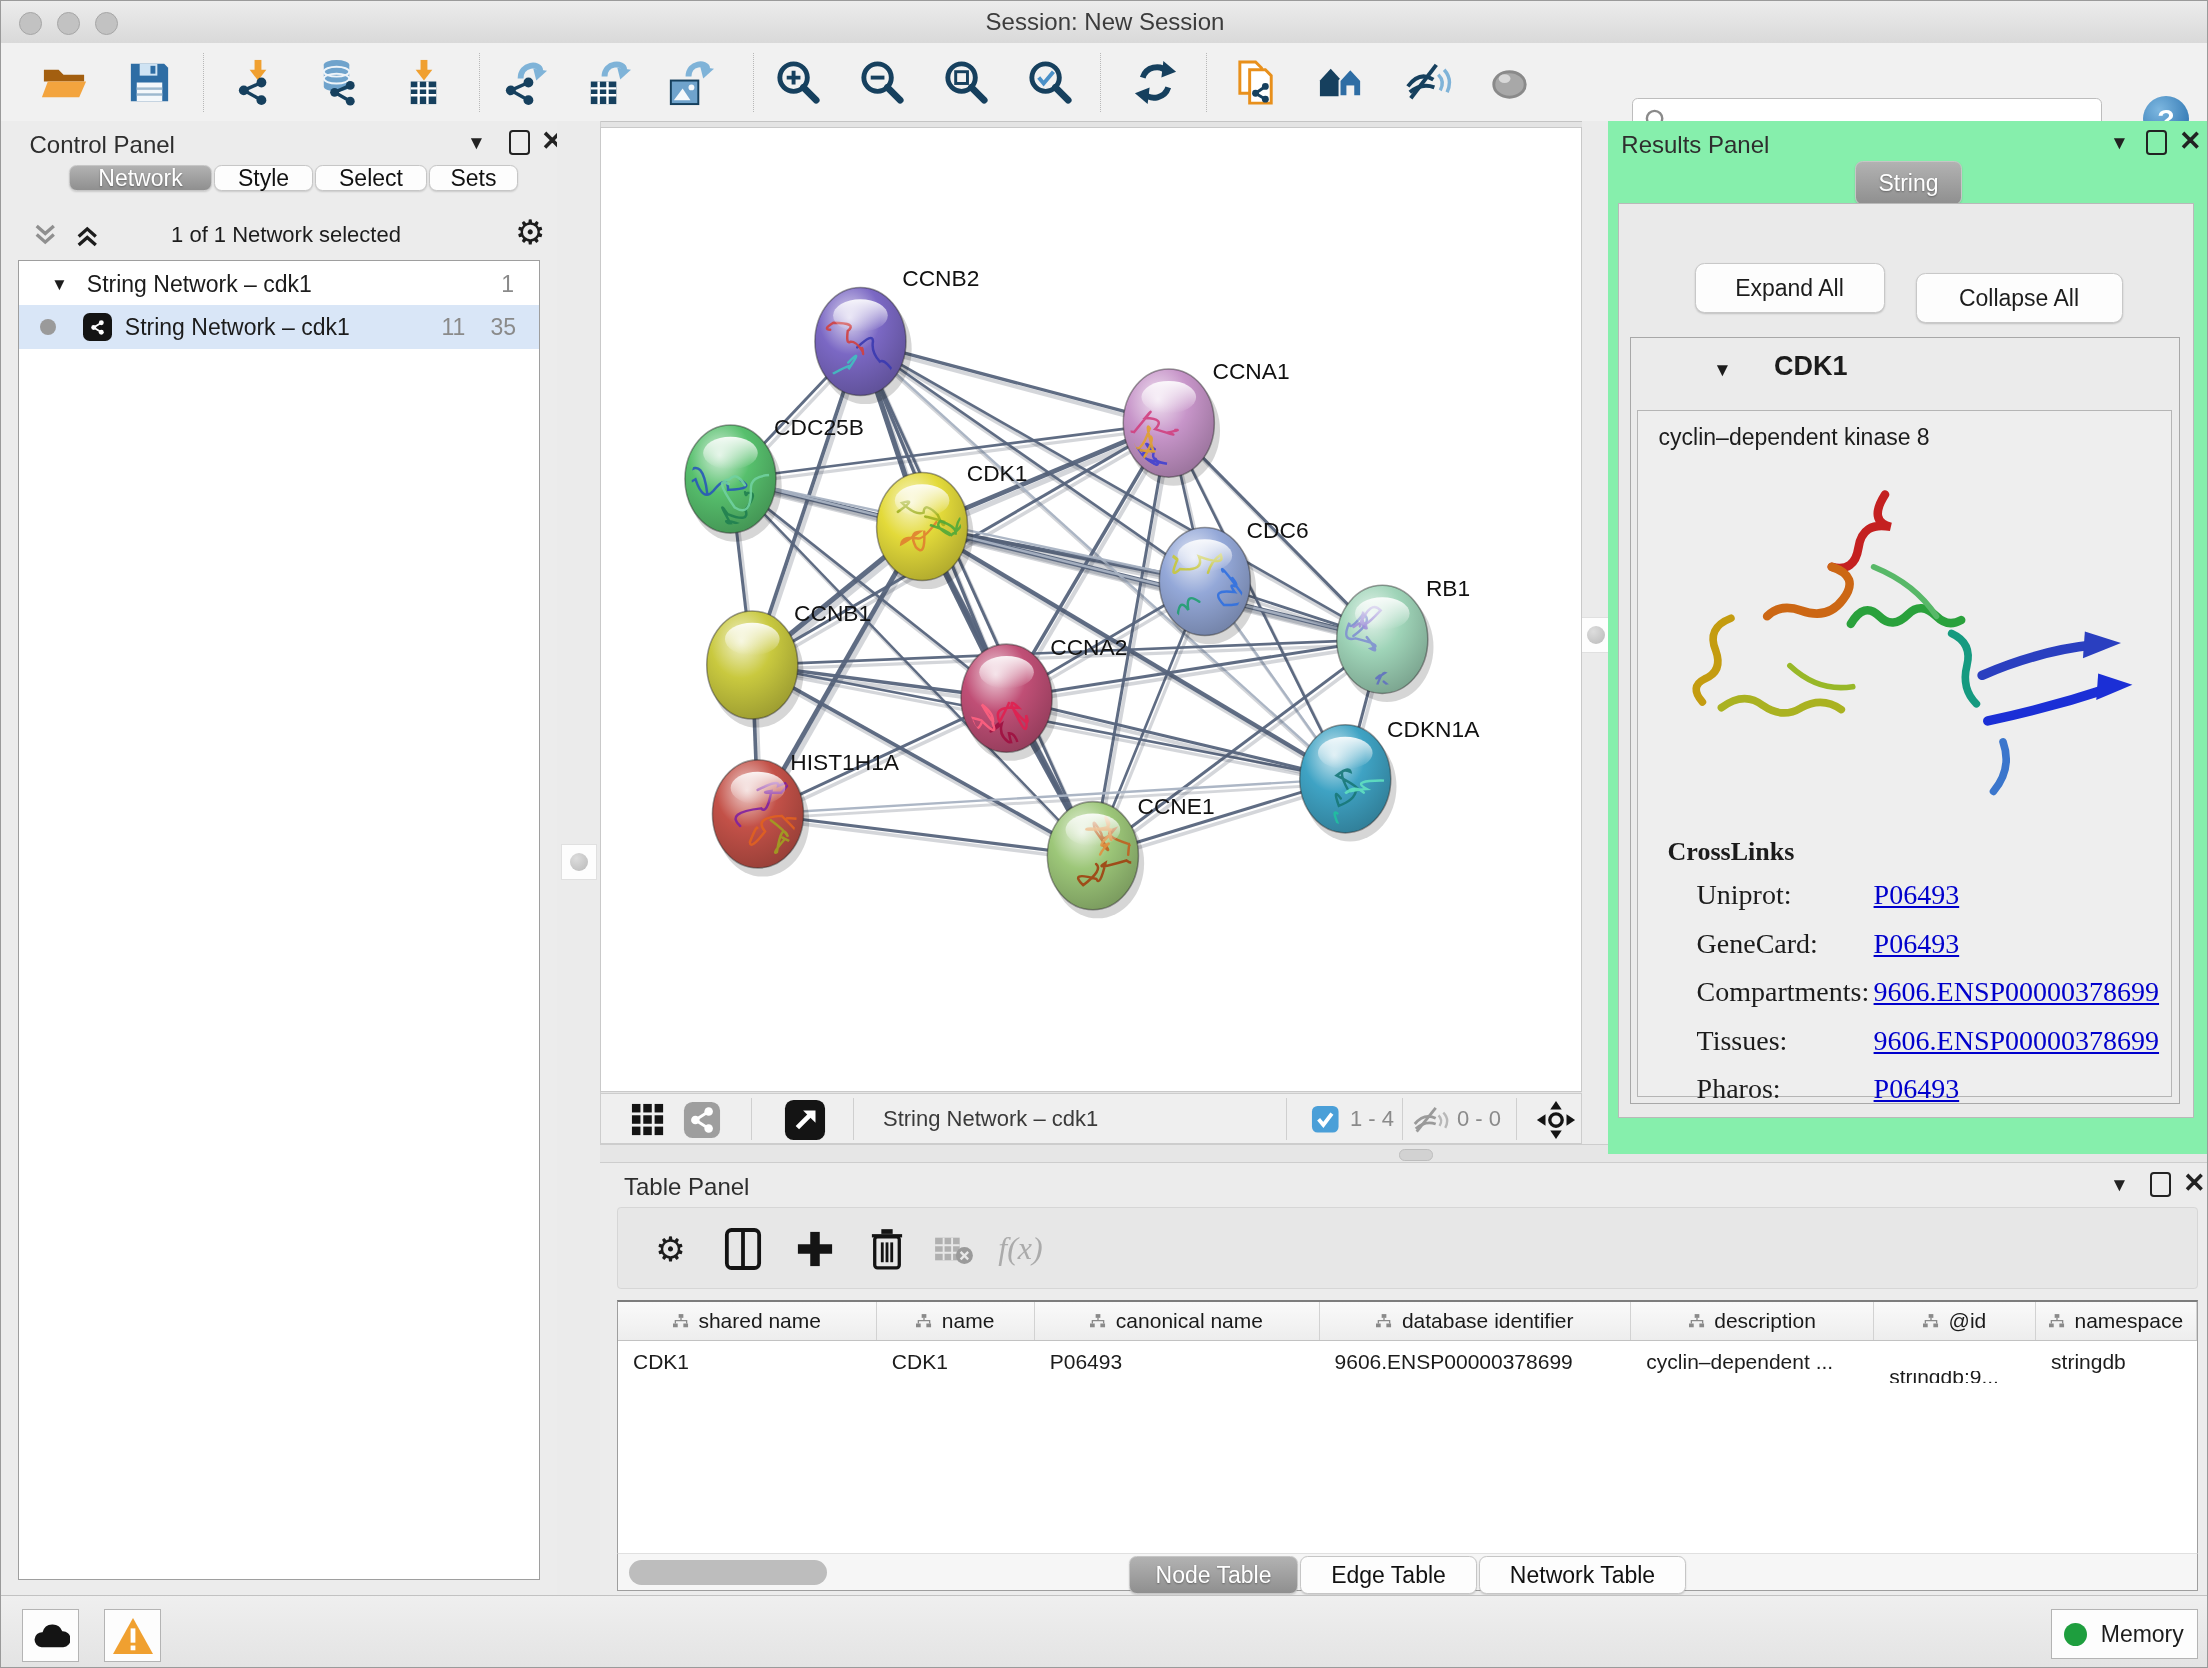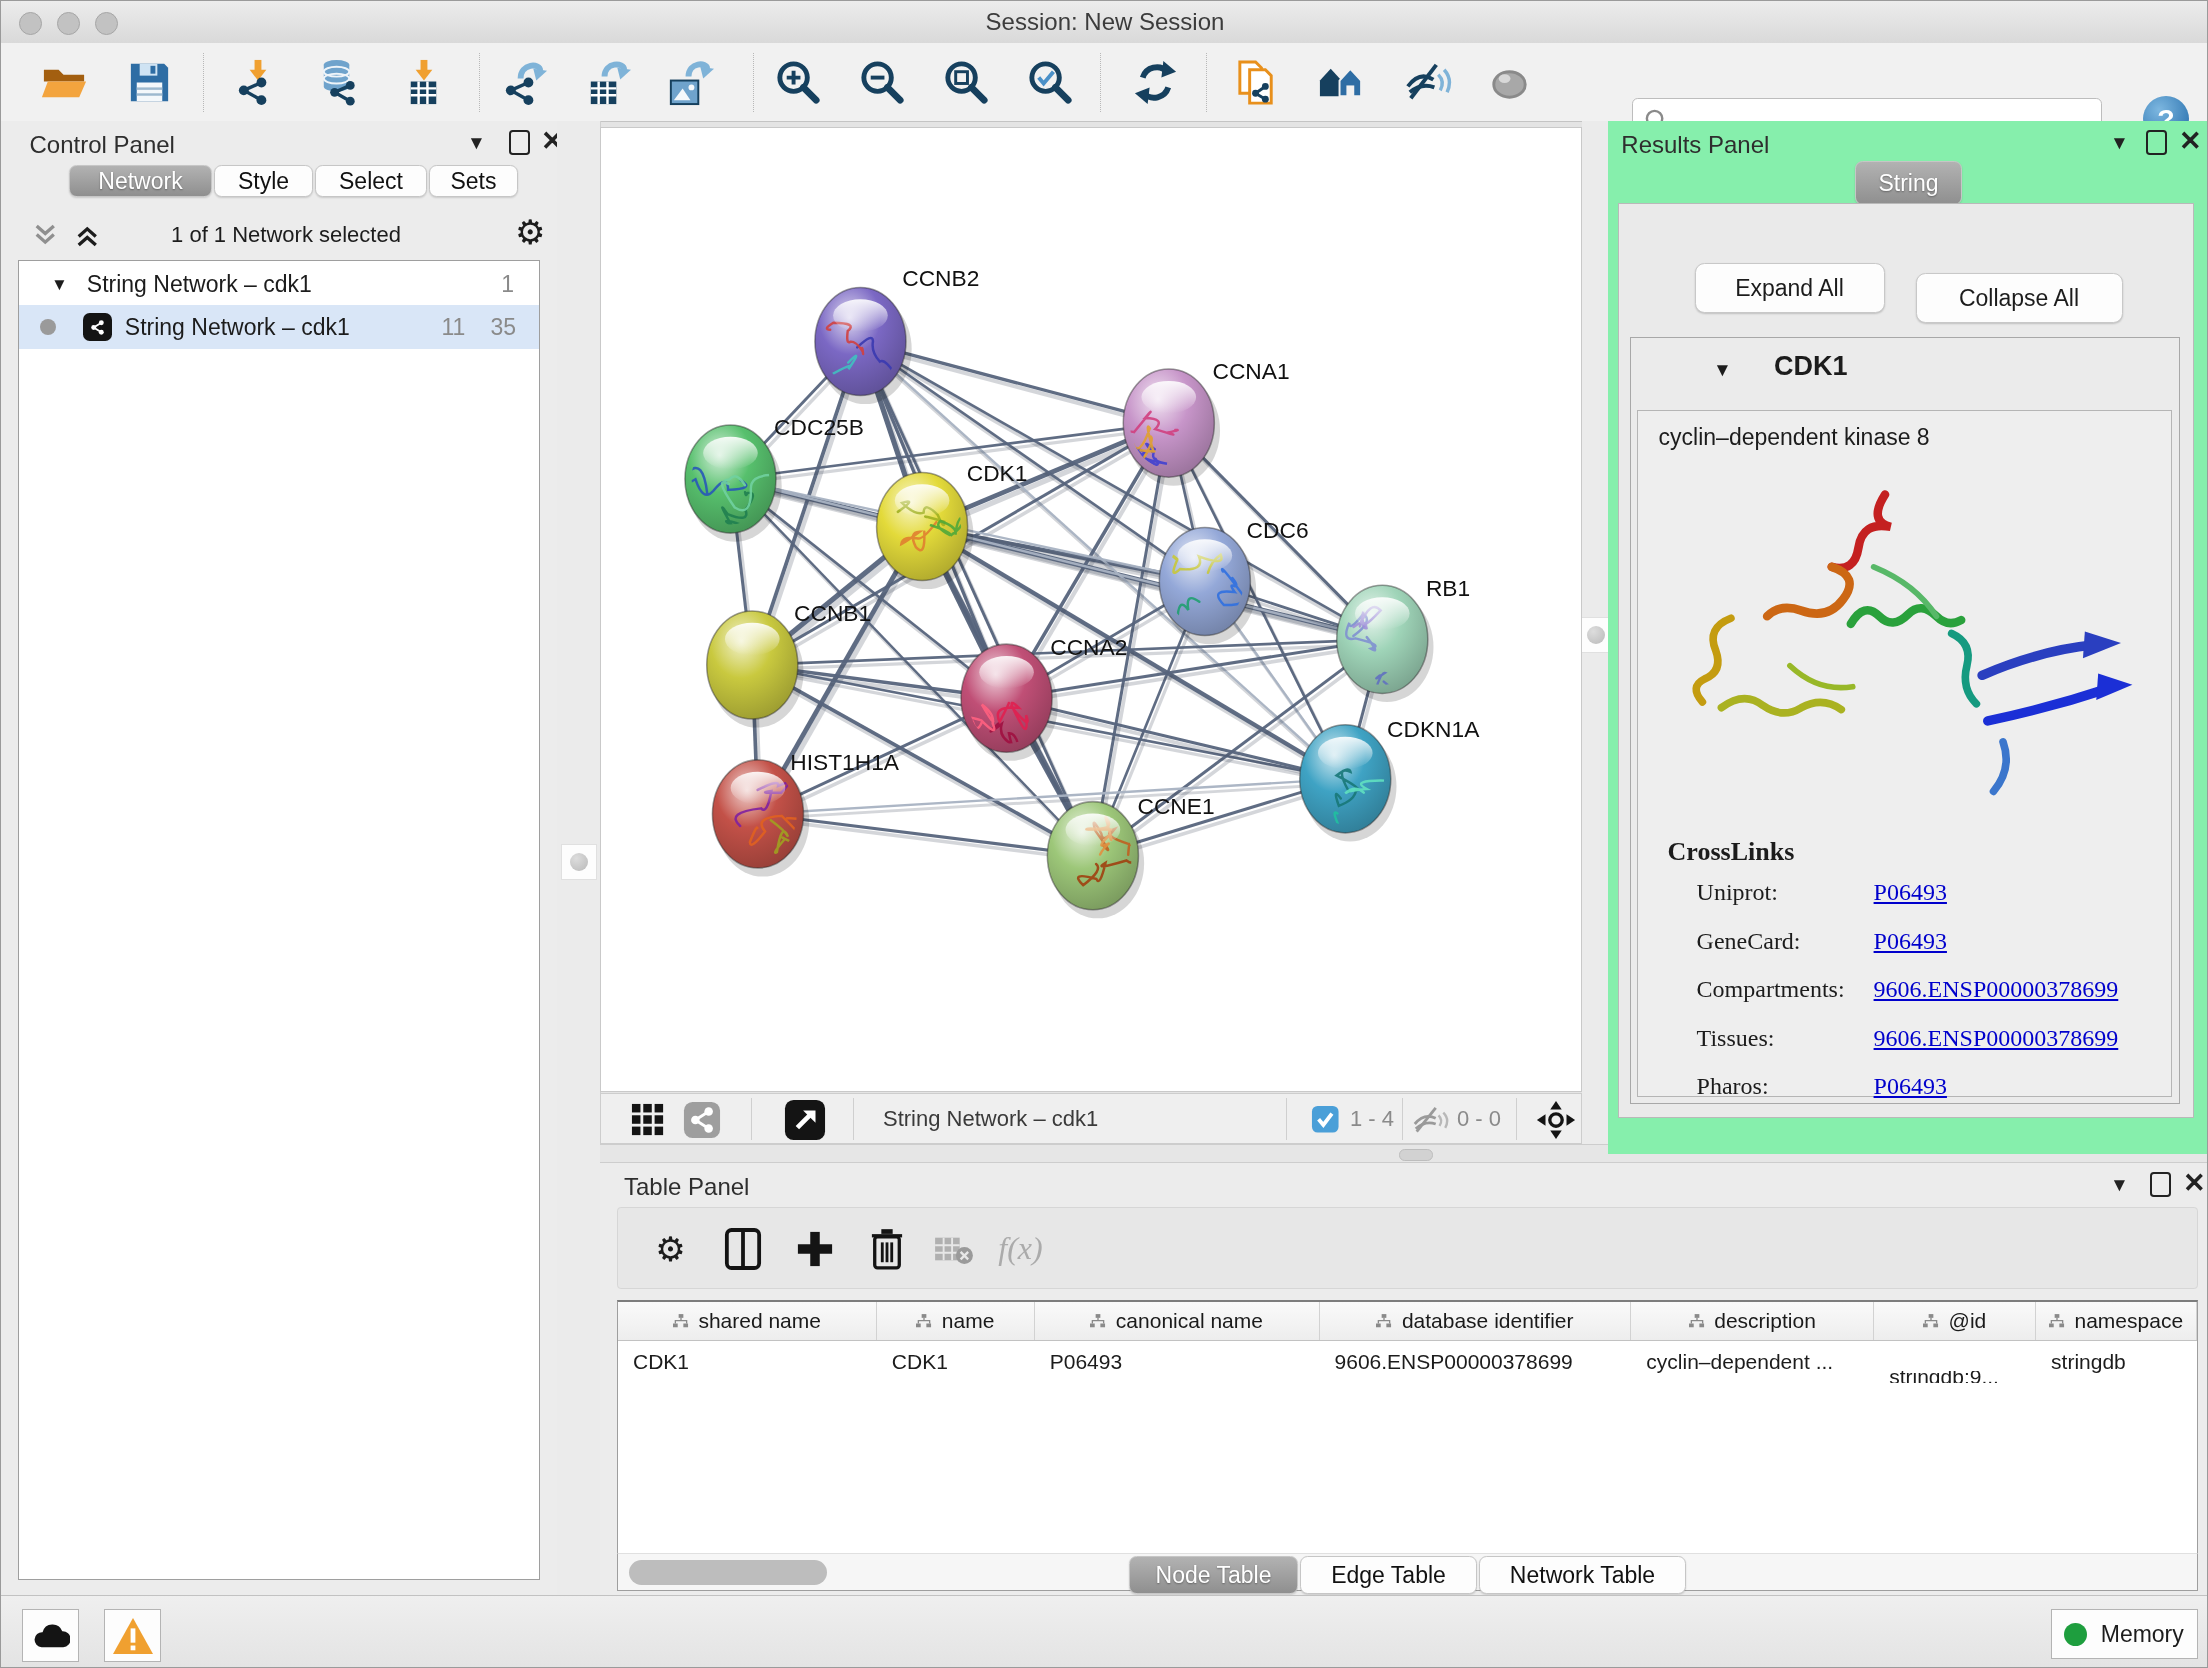--- a/index.html
+++ b/index.html
@@ -25,21 +25,21 @@
   .searchbox input{border:none;outline:none;flex:1;font-size:21px;margin-left:7.6px;
     font-family:"Liberation Sans",sans-serif;background:transparent;}
   .helpbtn{position:absolute;left:2142px;top:53px;width:46px;height:46px;border-radius:50%;
     background:radial-gradient(circle at 35% 30%,#7db7e0,#3a7fb8 70%);color:#fff;
     font-size:28.5px;font-weight:bold;display:flex;align-items:center;justify-content:center;}
   
   .panel-title{font-size:24px;color:#2e2e2e;}
   .ph-caret{font-size:19px;color:#222;}
   .ph-box{width:21px;height:25px;border:2.9px solid #222;border-radius:3.8px;box-sizing:border-box;}
   .ph-x{font-size:27px;font-weight:bold;color:#222;line-height:25px;}
-  .tab{position:absolute;height:32px;background:#fdfdfd;border:1px solid #c6c6c6;
+  .tab{position:absolute;height:26px;background:#fdfdfd;border:1px solid #c6c6c6;
     border-radius:7.6px;box-sizing:border-box;display:flex;align-items:center;
     justify-content:center;font-size:23px;color:#111;box-shadow:0 1px 1.9px rgba(0,0,0,.15);}
   .tab.sel{background:linear-gradient(#b2b2b2,#8f8f8f);color:#fff;text-shadow:0 1px 1.9px rgba(0,0,0,.35);}
   
   .cpanel{left:0;top:120px;width:556px;height:1474px;background:#ececec;
     border-right:1px solid #c9c9c9;}
   .listbox{position:absolute;left:17px;top:139px;width:522px;height:1320px;background:#fff;
     border:1.9px solid #9e9e9e;box-sizing:border-box;}
   .treerow{position:absolute;left:0;width:100%;height:40px;display:flex;align-items:center;font-size:23px;}
   .treerow .cnt{color:#8a8a8a;}
@@ -68,21 +68,21 @@
   .rbox{position:absolute;left:9.5px;top:82px;width:576px;height:915px;background:#eaeaea;
     border:1.9px solid #b9b9b9;box-sizing:border-box;}
   .rbtn{position:absolute;height:48px;background:#fdfdfd;border:1px solid #c8c8c8;border-radius:9.5px;
     font-size:23px;display:flex;align-items:center;justify-content:center;
     box-shadow:0 1px 1.9px rgba(0,0,0,.18);}
   .ribox{position:absolute;left:11.4px;top:133px;width:550px;height:767px;background:#ebebeb;
     border:1.9px solid #a8a8a8;box-sizing:border-box;}
   .subbox{position:absolute;left:5.7px;top:72px;width:535px;height:687px;background:#eeeeee;
     border:1px solid #b5b5b5;box-sizing:border-box;}
   .serif{font-family:"Liberation Serif",serif;}
-  .xl-row{position:absolute;left:0;width:100%;height:49px;font-size:24px;}
+  .xl-row{position:absolute;left:0;width:100%;height:49px;font-size:28px;}
   .xl-label{position:absolute;left:59px;}
   .xl-value{position:absolute;left:236px;color:#0000cc;text-decoration:underline;}
   
   .tpanel{left:599px;top:1162px;width:1609px;height:432px;background:#ececec;}
   .ttoolbar{position:absolute;left:17px;top:44px;width:1581px;height:82px;background:#e7e7e7;
     border:1px solid #d6d6d6;border-radius:3.8px;box-sizing:border-box;}
   .ticon{position:absolute;top:15px;width:51px;height:51px;display:flex;align-items:center;justify-content:center;}
   .tbl{position:absolute;left:17px;top:137px;width:1581px;height:253px;background:#fff;
     border-top:2.9px solid #7d7d7d;border-left:1px solid #9e9e9e;border-right:1px solid #9e9e9e;box-sizing:border-box;}
   .tbl-head{display:flex;height:38px;background:linear-gradient(#fafafa,#ededed);

